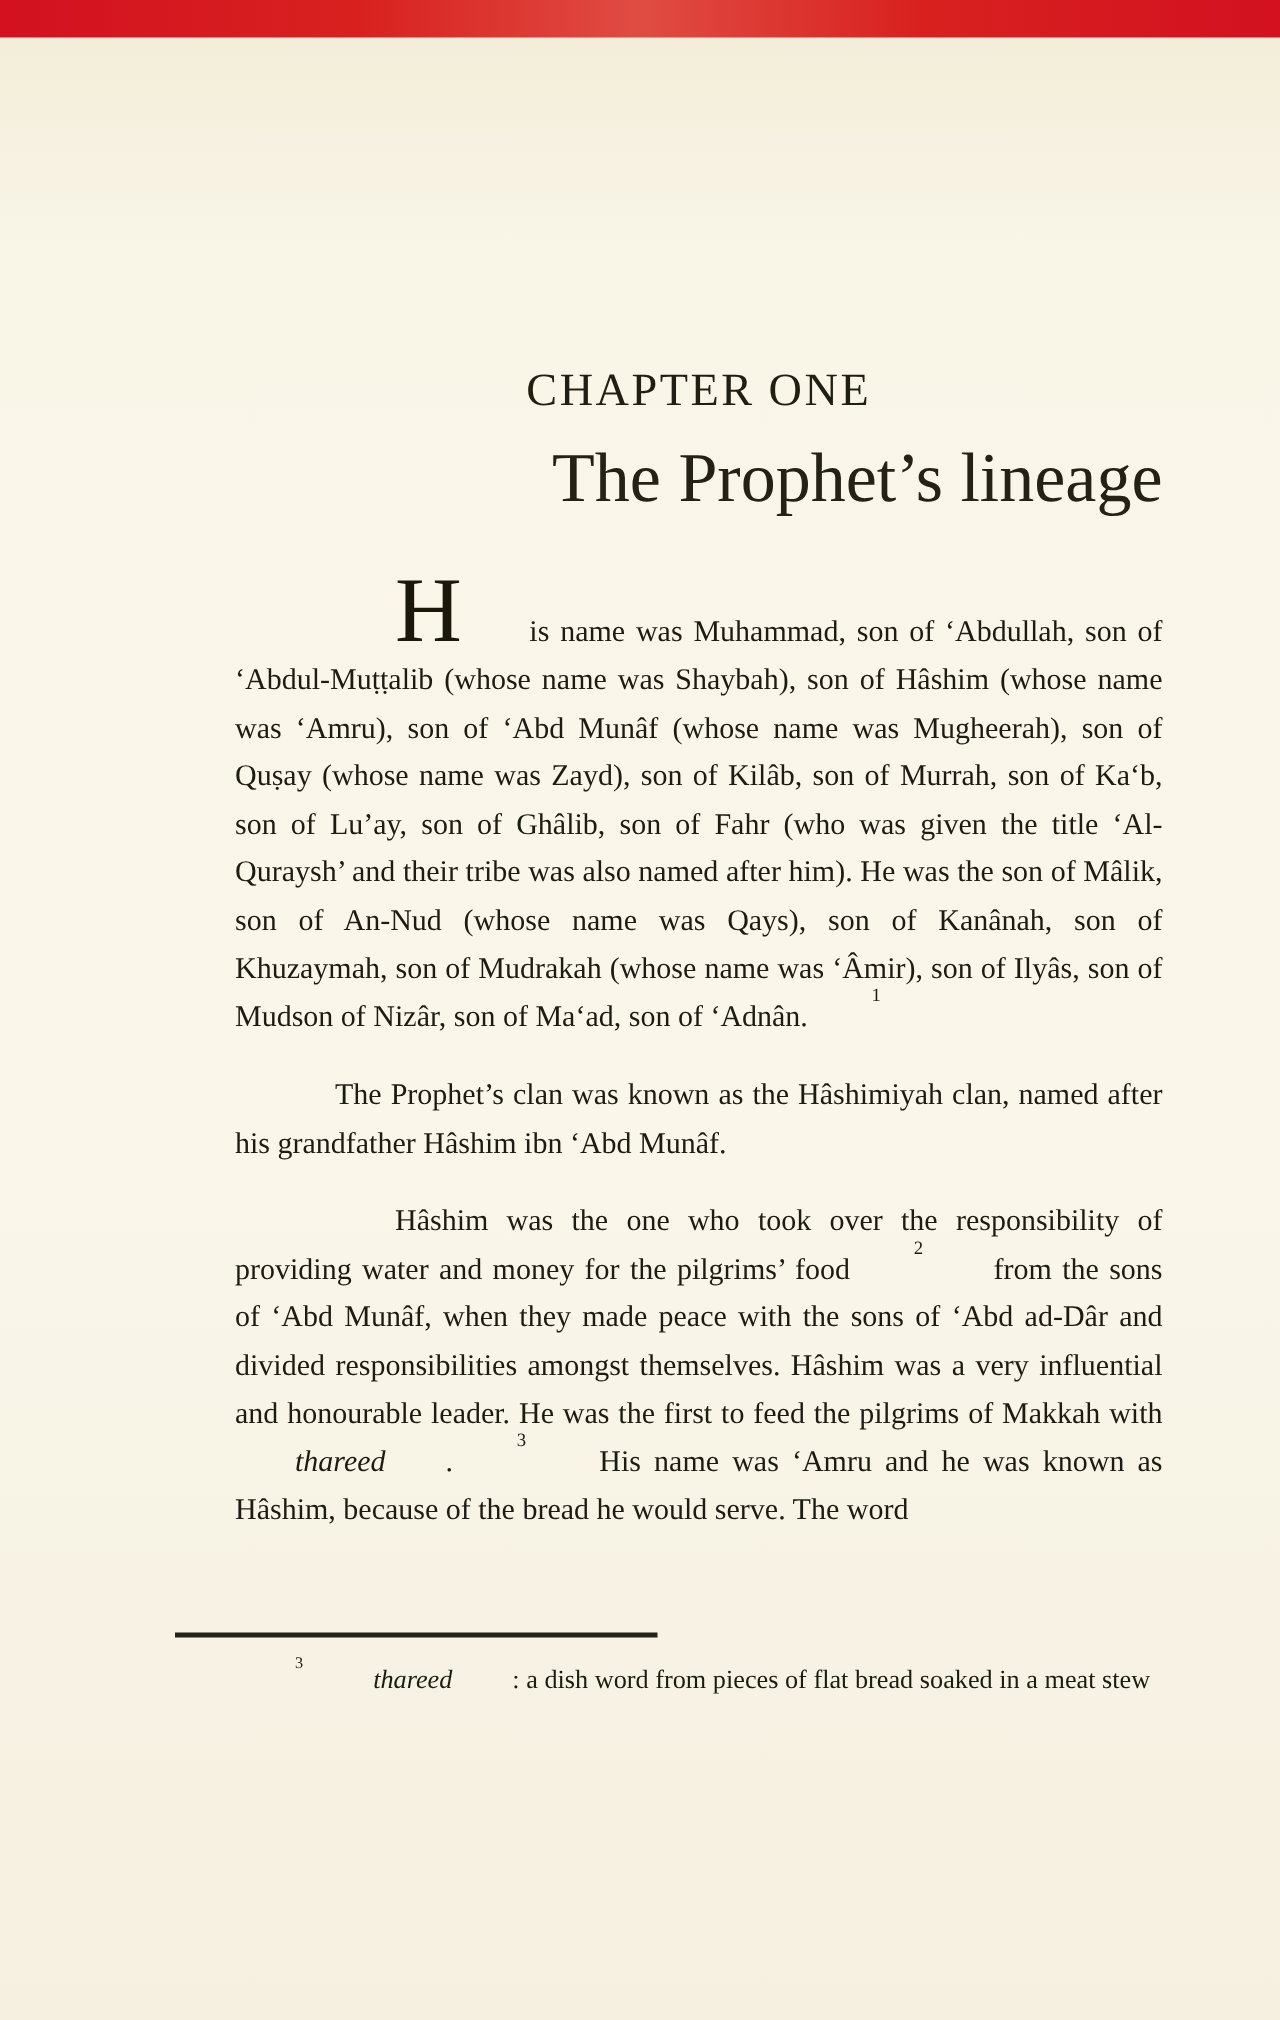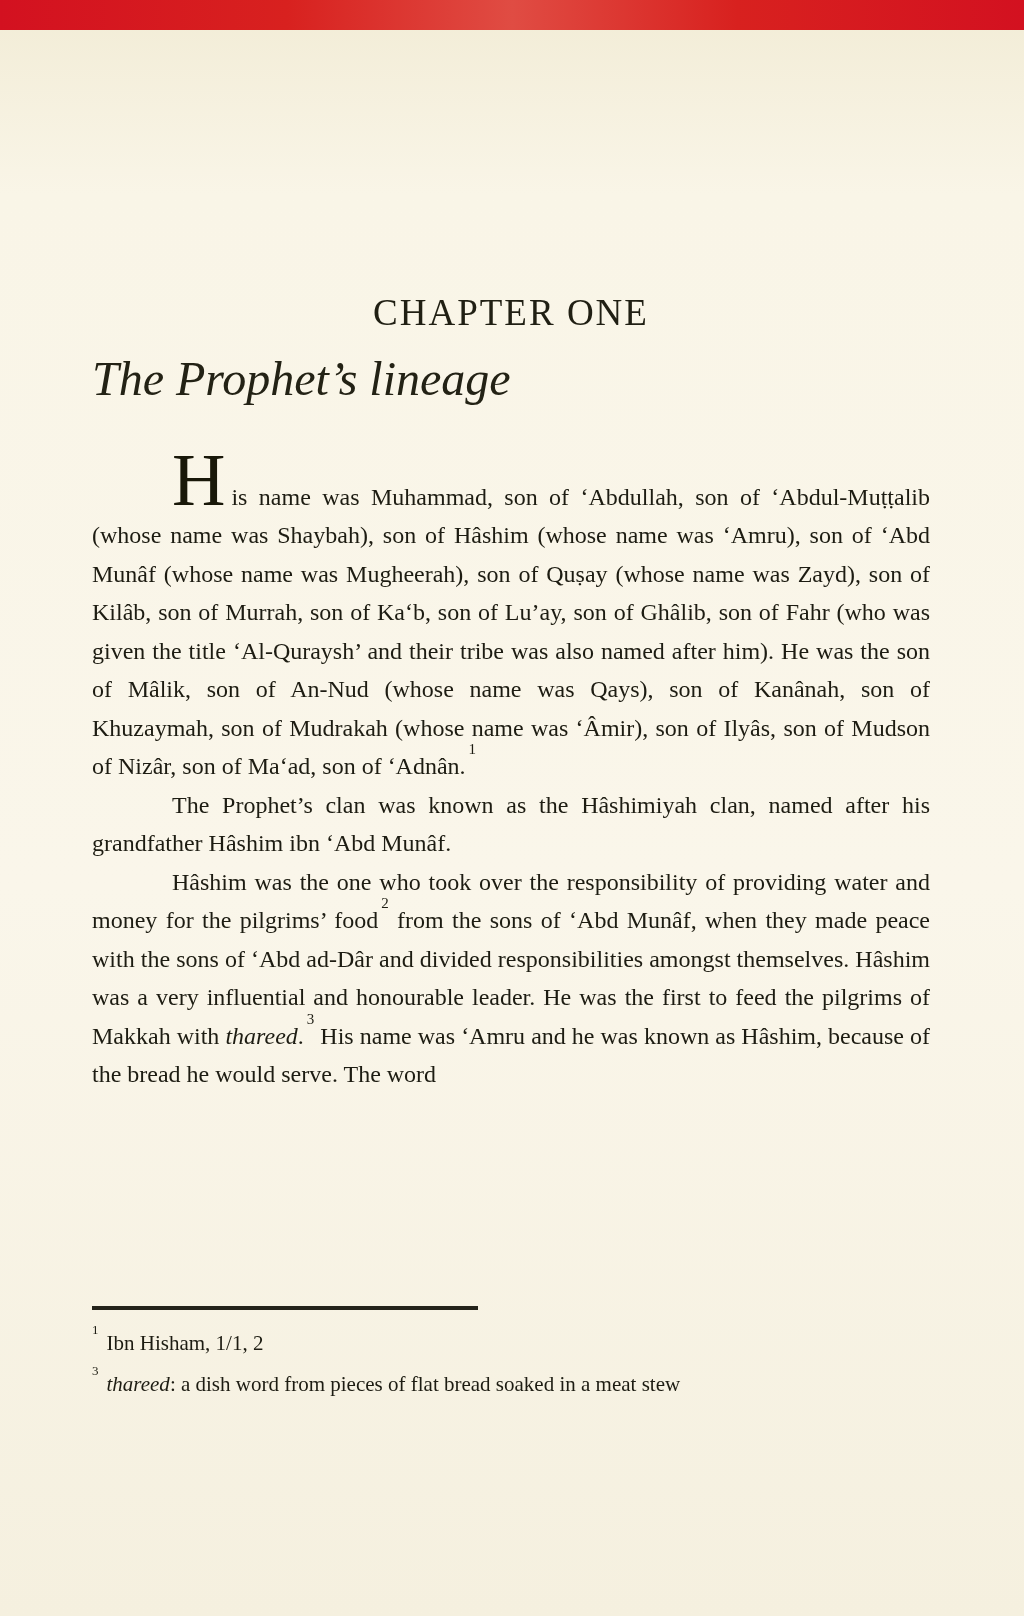--- a/index.html
+++ b/index.html
@@ -1,15 +1,15 @@
 <!DOCTYPE html>
 <html><head>
 <meta charset="utf-8">
 <style>
-  * { box-sizing: border-box; }
+  * { box-sizing: border-box; padding-left: 48px; }
   html, body { margin: 0; padding: 0; background: #6b6b6b; }
 
   .page {
     position: relative;
     width: 1024px;
     height: 1616px;
     margin: 0 auto;
     background: linear-gradient(#f2ecd6 0%, #f9f5e7 12%, #faf6ea 55%, #f5f0df 100%);
     font-family: "Liberation Serif", "DejaVu Serif", serif;
     color: #1d1c12;
@@ -28,38 +28,37 @@
 
   .chapter {
     text-align: center;
     font-size: 37px;
     letter-spacing: 2px;
     line-height: 1.15;
     color: #201f13;
   }
 
   .title {
-    text-align: left;
-    font-size: 48px;
+    text-align: right;
+    font-size: 56px;
     font-weight: normal;
     margin: 16px 0 0 0;
     line-height: 1.15;
     color: #232215;
-    font-style: italic;
   }
 
   .para {
     font-size: 24px;
     line-height: 38.5px;
     text-align: justify;
     margin: 0;
   }
 
   .p1 { margin-top: 72px; text-indent: 80px; }
-  .indent { text-indent: 80px; }
+  .indent { text-indent: 80px; margin-top: 24px; }
 
   .dropcap {
     font-size: 74px;
     line-height: 0;
     letter-spacing: 1px;
     margin-right: 5px;
     color: #191809;
   }
 
   .fnref {
@@ -117,20 +116,19 @@
     <p class="para indent">The Prophet’s clan was known as the Hâshimiyah clan, named after his grandfather Hâshim ibn ‘Abd Munâf.</p>
 
     <p class="para indent"><span>Hâshim was the one who took over the responsibility of providing water and money for the pilgrims’ food</span><sup class="fnref">2</sup><span> from the sons of ‘Abd Munâf, when they made peace with the sons of ‘Abd ad-Dâr and divided responsibilities amongst themselves. Hâshim was a very influential and honourable leader. He was the first to feed the pilgrims of Makkah with </span><i>thareed</i><span>.</span><sup class="fnref">3</sup><span> His name was ‘Amru and he was known as Hâshim, because of the bread he would serve. The word</span></p>
 
   </main>
 
   <footer class="footnotes">
 
     <div class="fn-rule"></div>
 
-    <p class="fn"><sup class="fnmark">1</sup><span>Ibn Hisham, 1/1, 2</span></p>
 
 
     <p class="fn"><sup class="fnmark">3</sup><i>thareed</i><span>: a dish word from pieces of flat bread soaked in a meat stew</span></p>
 
   </footer>
 
 </div>
 
 </body></html>

